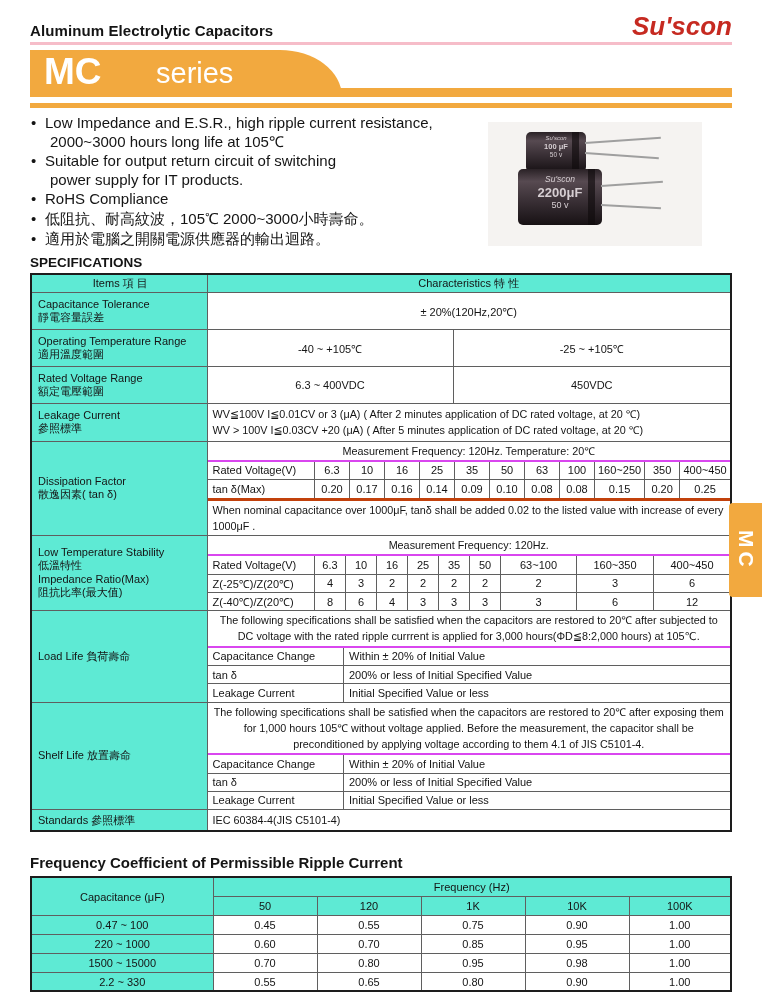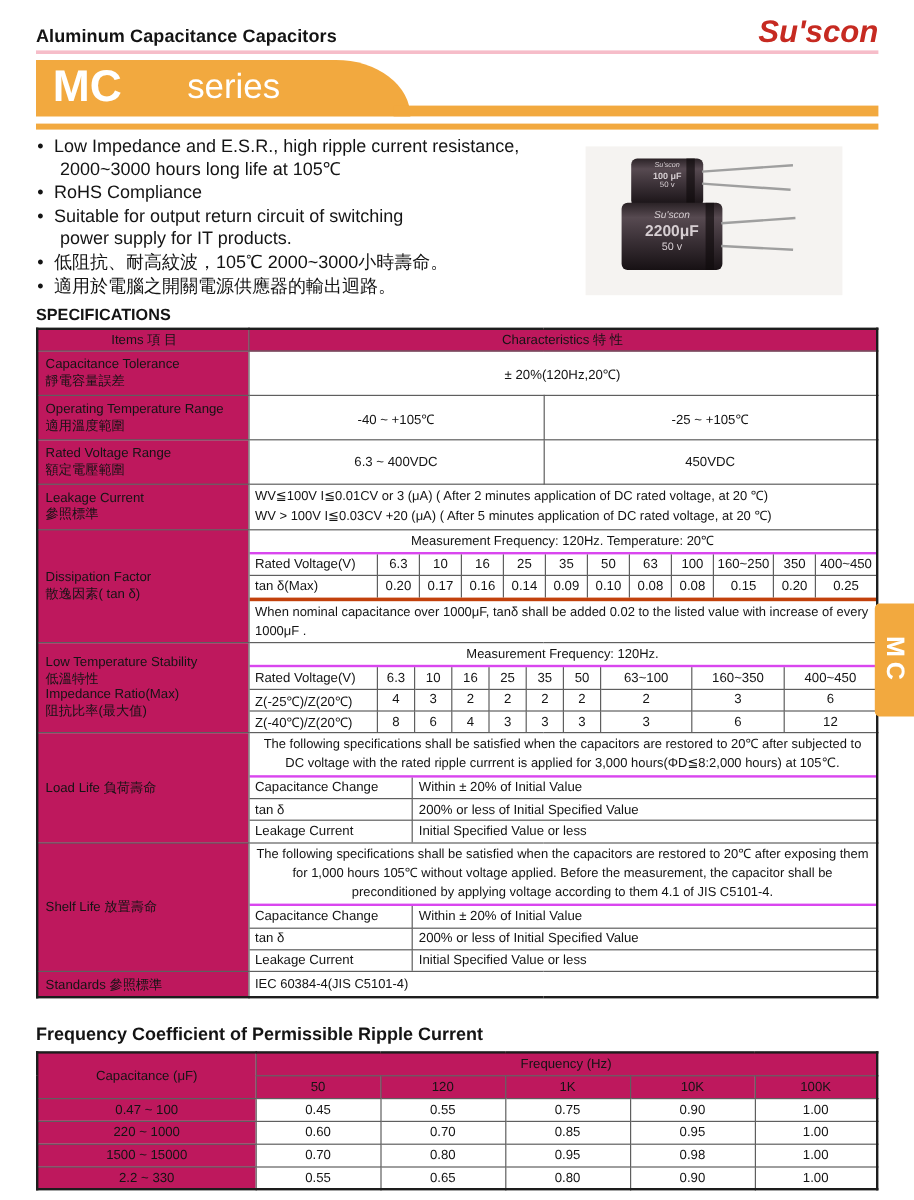--- a/index.html
+++ b/index.html
@@ -45,21 +45,21 @@
   .lead-s2 { left:97px; top:30px; width:74px; transform:rotate(4deg); }
   .lead-l1 { left:113px; top:63px; width:62px; transform:rotate(-4deg); }
   .lead-l2 { left:113px; top:82px; width:60px; transform:rotate(3deg); }
   
   .spec-heading { margin:7px 30px 3px 30px; font-size:13.5px; font-weight:bold; }
   .freq-heading { margin:22px 30px 5px 30px; font-size:15px; font-weight:bold; }
   
   table { border-collapse:collapse; }
   .spec-table, .freq-table { width:702px; margin:0 30px; border:2px solid #1d1d1d; font-size:11px; }
   .spec-table td, .freq-table td { border:1px solid #5f5f5f; padding:1px 4px; vertical-align:middle; }
-  .cream { background:#be185d; }
+  .cream { background:#5eead4; }
   .items { width:176px; text-align:left; padding-left:6px !important; }
   .c { text-align:center; }
   .r-h td { height:18px; }
   .r-2 td { height:37px; }
   .nopad { padding:0 !important; }
   .lk { font-size:10.8px; line-height:1.5; padding:2px 5px !important; }
   .cond, .note, .desc { font-size:10.8px; line-height:1.5; padding:1px 5px; }
   .cond, .desc { border-bottom:2px solid #d946ef;text-align:center; }
   .note { border-top:3px solid #c2410c; }
   .inner { width:100%; font-size:11px; }
@@ -72,45 +72,45 @@
   .freq-table td { height:19px; text-align:center; }
   
   .side-tab { position:absolute; right:0; top:503px; width:33px; height:94px; background:#F2A93F;
               border-radius:4px 0 0 4px; display:flex; align-items:center; justify-content:center;
               writing-mode:vertical-rl; color:#fff; font-weight:bold; font-size:21px; letter-spacing:4px; }
 </style>
 </head>
 <body>
 
 <div class="header">
-  <div class="doc-title">Aluminum Capacitance Capacitors</div>
+  <div class="doc-title">Aluminum Electrolytic Capacitors</div>
   <div class="brand">Su'scon</div>
 </div>
 
 <div class="banner">
   <div class="banner-block">
     <span class="banner-series-code">MC</span>
     <span class="banner-series-suffix">series</span>
   </div>
   <div class="banner-bar"></div>
 </div>
 <div class="banner-underline"></div>
 
 <div class="features">
   <ul class="feature-list">
     <li>
       <span>Low Impedance and E.S.R., high ripple current resistance,</span><br>
       <span class="feat-l2">2000~3000 hours long life at 105℃</span>
     </li>
     <li>
-      <span>RoHS Compliance</span>
+      <span>Suitable for output return circuit of switching</span><br>
+      <span class="feat-l2">power supply for IT products.</span>
     </li>
     <li>
-      <span>Suitable for output return circuit of switching</span><br>
-      <span class="feat-l2">power supply for IT products.</span>
+      <span>RoHS Compliance</span>
     </li>
     <li>
       <span>低阻抗、耐高紋波，105℃ 2000~3000小時壽命。</span>
     </li>
     <li>
       <span>適用於電腦之開關電源供應器的輸出迴路。</span>
     </li>
   </ul>
 
   <div class="cap-photo">

